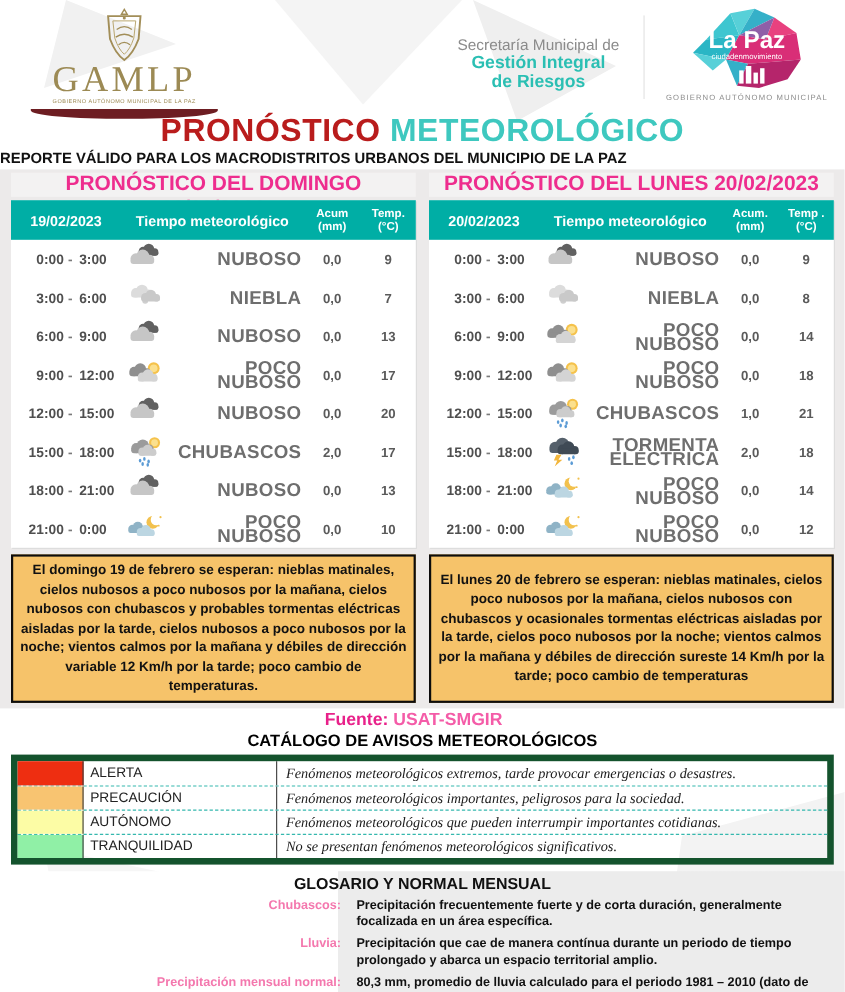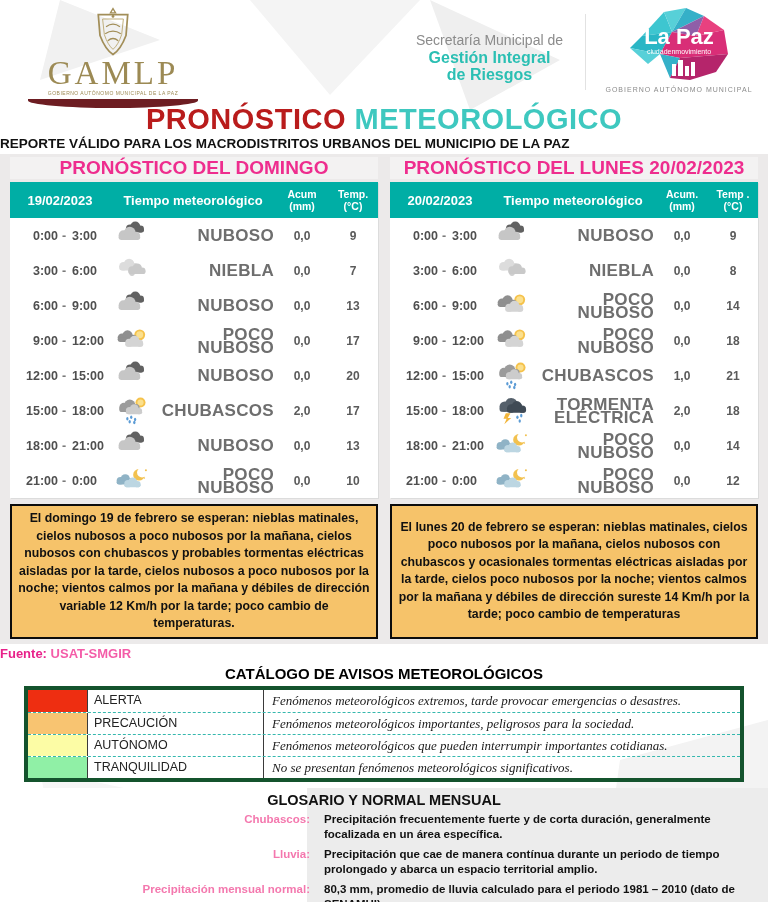--- a/index.html
+++ b/index.html
@@ -45,27 +45,27 @@
   .cell-time .te { text-align:left; padding-left:2px; }
   .cell-icon { display:flex; justify-content:center; align-items:center; }
   .cell-cond { font-size:17px; font-weight:bold; color:#6e6e6e; text-align:right; letter-spacing:.3px; line-height:13px; padding:0 2px; }
   .cell-num { font-size:12px; font-weight:bold; color:#5a5a5a; text-align:center; }
 
   .summaries { display:grid; grid-template-columns:1fr 1fr; column-gap:12px; margin-top:6px; }
   .summary-box { background:#f6c36a; border:2px solid #0c0c0c; padding:4px 6px; min-height:128px;
                  font-size:12.3px; font-weight:bold; color:#111; text-align:center; line-height:17.5px;
                  display:flex; align-items:center; justify-content:center; }
 
-  .fuente { text-align:left; padding:2px 16px 0 0; font-size:13px; height:18px; }
+  .fuente { text-align:center; padding:2px 16px 0 0; font-size:16px; height:18px; }
   .fuente .fl { color:#e8218a; font-weight:bold; }
   .fuente .fv { color:#f45ca8; font-weight:bold; }
 
   
   .catalog-title { text-align:center; font-size:15px; font-weight:bold; color:#000000; line-height:24px; height:24px; }
-  .catalog { margin:0 24px; border:4px solid #14532d; }
+  .catalog { margin:0 10px; border:6px solid #14532d; }
   .catalog-row { display:grid; grid-template-columns:60px 176px 1fr; height:22px; }
   .catalog-row + .catalog-row { border-top:1px dashed #35b8ae; }
   .cat-swatch { border-right:1px solid #3a3a3a; }
   .cat-label { border-right:1px solid #3a3a3a; font-size:12.5px; color:#222; padding-left:6px; line-height:21px; }
   .cat-desc { font-style:italic; font-size:13px; color:#1a1a1a; padding-left:8px; line-height:21px; font-family:"Liberation Serif", serif; }
 
   
   .glossary { margin-top:6px; background:linear-gradient(to right,#fff 0,#fff 40%,#ececec 40%,#ececec 100%); padding-bottom:2px; }
   .glossary-title { text-align:center; font-size:14.5px; font-weight:bold; color:#111; line-height:24px; height:24px; }
   .gl-entry { display:grid; grid-template-columns:310px 1fr; column-gap:14px; margin-bottom:5px; }

